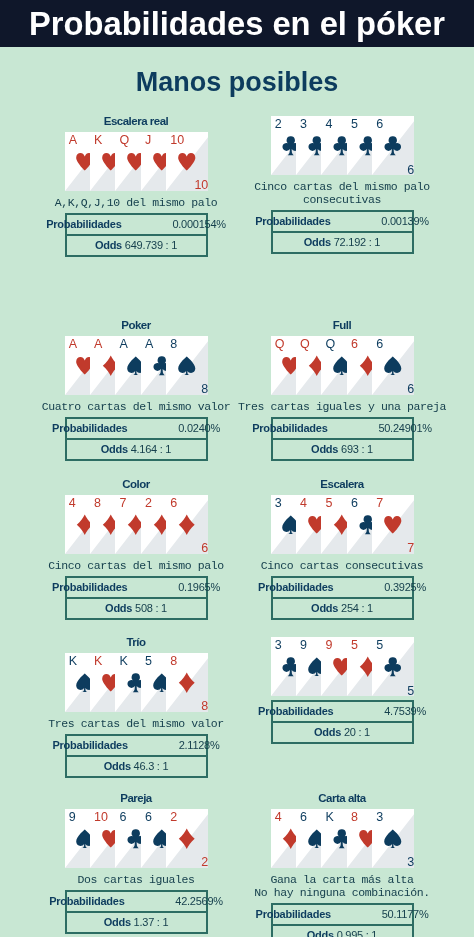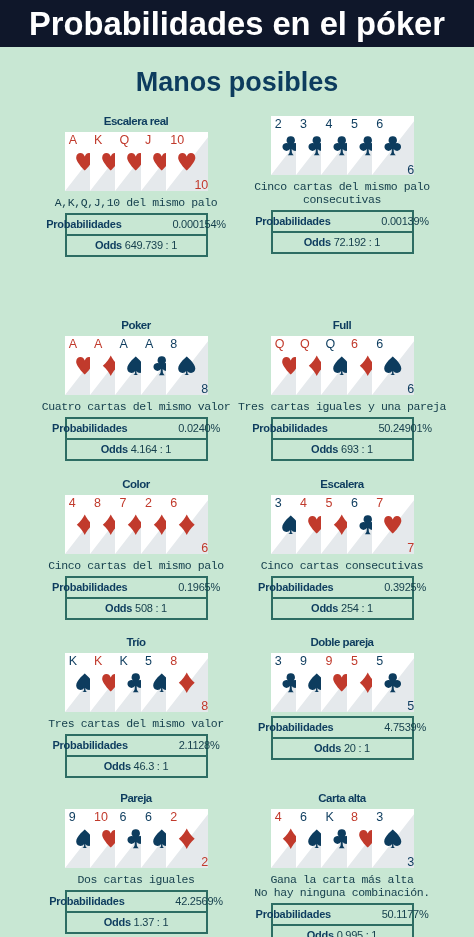--- a/index.html
+++ b/index.html
@@ -450,21 +450,20 @@
           </div>
           <div class="desc">
             <div>Tres cartas del mismo valor</div>
           </div>
           <div class="tbl">
             <div class="trow top"><b>Probabilidades </b><span>2.1128%</span></div>
             <div class="trow"><b>Odds </b><span>46.3 : 1</span></div>
           </div>
         </div>
         <div class="cell c1">
-          <div class="hand-title">Doble pareja</div>
           <div class="cards">
             <div class="card" style="left:0px;z-index:0">
               <svg width="42" height="59" viewBox="0 0 42 59">
                 <polygon points="46,0 42,0 42,59 0,59" fill="#e5e9ec"></polygon>
               </svg>
               <svg width="21.5" height="21.5" viewBox="0 0 24 24" style="left:9.95px;top:19.05px">
                 <path d="M12 1.4A4.45 4.45 0 0 1 13.8 10A4.45 4.45 0 1 1 13.1 15.7C12.95 18.9 13.2 21.2 15.3 22.6L8.7 22.6C10.8 21.2 11.05 18.9 10.9 15.7A4.45 4.45 0 1 1 10.2 10A4.45 4.45 0 0 1 12 1.4Z" fill="#0d3c5e"></path>
               </svg>
               <span class="rank navy">3</span>
             </div>

